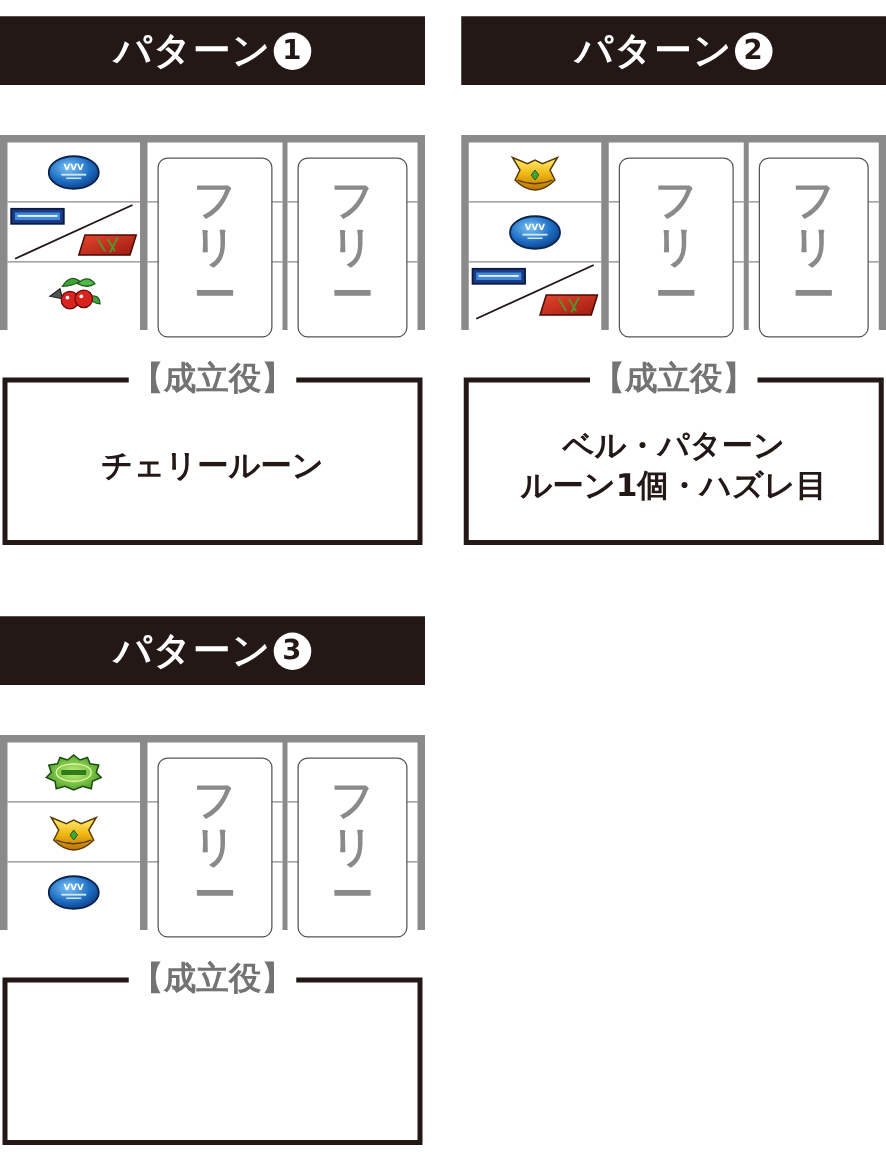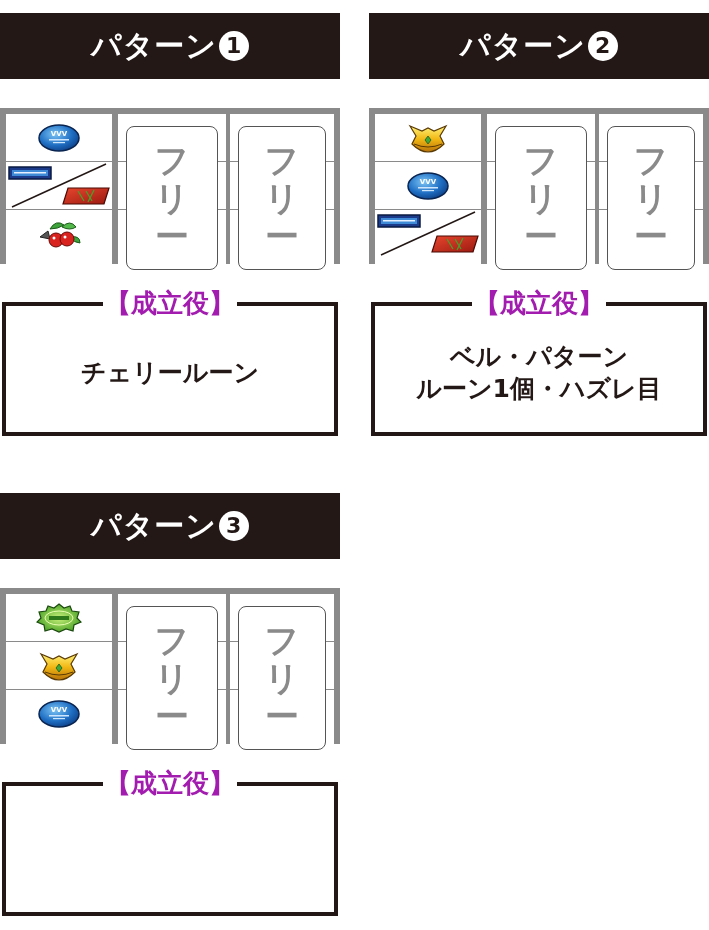--- a/index.html
+++ b/index.html
@@ -1,19 +1,19 @@
 <!DOCTYPE html>
 <html><head>
 <meta charset="utf-8">
 <style>
   html, body { margin:0; padding:0; background:#ffffff; }
   body { width:709px; height:930px; position:relative; overflow:hidden;
          font-family:"DejaVu Sans", "Liberation Sans", sans-serif; }
   .panel { position:absolute; width:340px; }
-  .header { position:absolute; left:0; top:0; width:100%; height:66px; background:#231815;
+  .header { position:absolute; left:0; top:0; width:100%; height:55px; background:#231815;
             color:#fff; display:flex; align-items:center; justify-content:center;
             font-weight:bold; font-size:30px; letter-spacing:1px; }
   .header .num { display:inline-block; width:30px; height:30px; border-radius:50%; background:#fff;
                  color:#231815; font-size:22px; line-height:30px; text-align:center; margin-left:2px;
                  font-weight:bold; }
   .reels { position:absolute; left:0; top:95px; width:340px; height:156px; background:#8a8a8a; box-sizing:border-box; }
   .col { position:absolute; top:6px; height:168px; background:#fff; }
   .col.sym { left:6px; width:106px; }
   .col.r2 { left:118px; width:108px; }
   .col.r3 { left:230px; width:104px; }
@@ -23,21 +23,21 @@
   .sep.s1 { top:47px; } .sep.s2 { top:95px; }
   .free-card { position:absolute; left:8px; right:8px; top:12px; bottom:12px; background:#fff;
                border:1.5px solid #555; border-radius:8px; display:flex; flex-direction:column;
                align-items:center; justify-content:center; color:#8a8a8a; font-weight:bold;
                font-size:34px; line-height:38px; z-index:2; }
   .free-card span { display:block; }
   .result { position:absolute; left:2px; top:289px; width:336px; height:134px; box-sizing:border-box;
             border:4px solid #231815; display:flex; flex-direction:column; align-items:center; justify-content:center;
             color:#231815; font-weight:bold; font-size:25px; line-height:32px; text-align:center; padding-top:8px; }
   .result-label { position:absolute; top:-20px; left:50%; transform:translateX(-50%); background:#fff; padding:0 2px;
-                  color:#a21caf; font-weight:bold; font-size:26px; white-space:nowrap; line-height:34px; }
+                  color:#737373; font-weight:bold; font-size:26px; white-space:nowrap; line-height:34px; }
   .diag { position:absolute; left:4px; right:4px; top:0; bottom:0; }
 </style>
 </head>
 <body>
 
 <svg width="0" height="0" style="position:absolute">
   <defs>
     <radialGradient id="gBlue" cx="40%" cy="35%" r="70%">
       <stop offset="0" stop-color="#7cc4f5"></stop>
         <stop offset="0.6" stop-color="#1f6fc4"></stop>

